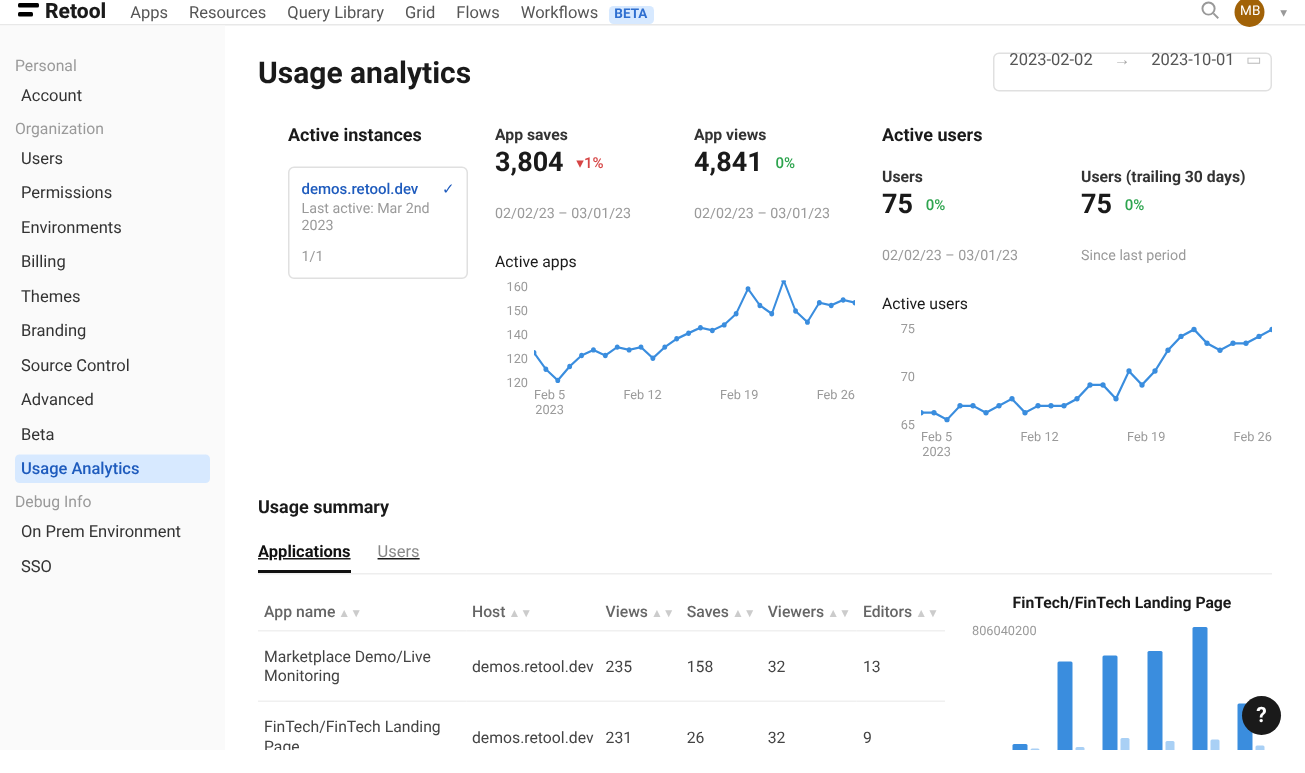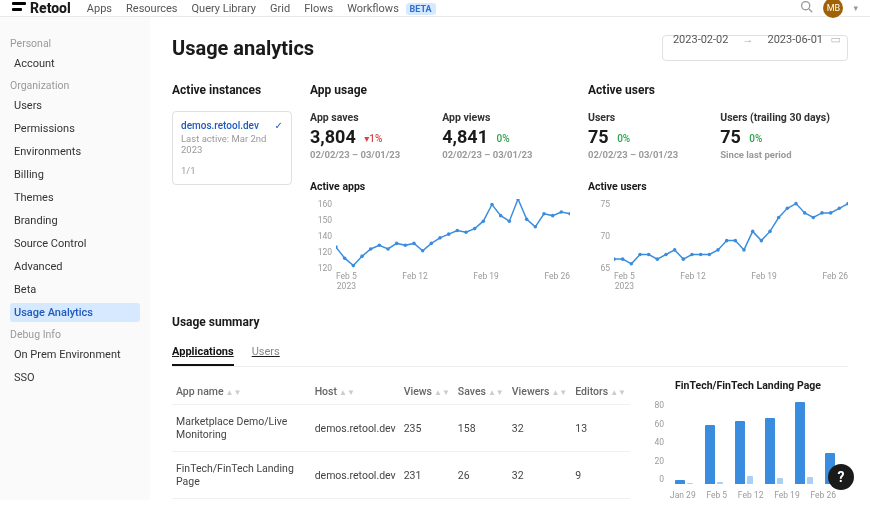--- a/index.html
+++ b/index.html
@@ -27,38 +27,38 @@
 
   .main { flex: 1; padding: 18px 22px 0 22px; overflow: hidden; position: relative; }
   .header-row { display: flex; justify-content: space-between; align-items: center; margin-bottom: 22px; }
   h1 { font-size: 20px; font-weight: 700; }
   .date-range { display: flex; align-items: center; border: 1px solid #e0e0e0; border-radius: 4px; font-size: 11px; color: #555; height: 26px; padding: 0 24px 17px 10px; position: relative; }
   .date-range .sep { margin: 0 14px; color: #aaa; }
   .date-range .cal-ic { position: absolute; right: 6px; color: #bbb; font-size: 11px; }
 
   .row3 { display: flex; gap: 18px; margin-bottom: 24px; }
   .col { display: flex; flex-direction: column; }
-  .col-inst { width: 120px; }
+  .col-inst { width: 120px; margin-left: 20px; }
   .col-appusage { flex: 1; }
   .col-users { width: 260px; }
   .sect-title { font-size: 12px; font-weight: 700; margin-bottom: 14px; }
   .instance-card { border: 1px solid #e0e0e0; border-radius: 4px; padding: 8px; font-size: 10px; }
   .instance-name { color: #1e5bbd; font-weight: 500; display: flex; justify-content: space-between; align-items: center; }
   .instance-sub { color: #9a9a9a; margin-top: 2px; font-size: 9.5px; }
   .instance-page { color: #9a9a9a; margin-top: 10px; font-size: 9.5px; }
 
   .stat-row { display: flex; gap: 42px; }
   .stat-label { font-size: 10.5px; font-weight: 700; color: #333; }
   .stat-value { font-size: 18px; font-weight: 700; margin-top: 2px; }
   .stat-delta { font-size: 10px; font-weight: 500; margin-left: 4px; vertical-align: middle; }
   .delta-down { color: #d64545; }
   .delta-up { color: #2da44e; }
-  .stat-sub { font-size: 9.5px; color: #9a9a9a; margin-top: 2px; font-weight: bold; }
-
-  .chart-title { font-size: 10.5px; font-weight: 700; margin-top: 20px; }
+  .stat-sub { font-size: 9.5px; color: #9a9a9a; margin-top: 18px; }
+
+  .chart-title { font-size: 10.5px; font-weight: 400; margin-top: 20px; }
   .chart-area { position: relative; height: 92px; margin-top: 6px; }
   .yaxis { position: absolute; left: 0; top: 0; bottom: 18px; display: flex; flex-direction: column; justify-content: space-between; font-size: 8.5px; color: #9a9a9a; width: 22px; text-align: right; }
   .chart-svg { position: absolute; left: 26px; right: 0; top: 0; bottom: 18px; }
   .chart-svg svg { width: 100%; height: 100%; }
   .xaxis { position: absolute; left: 26px; right: 0; bottom: 0; display: flex; justify-content: space-between; font-size: 8.5px; color: #9a9a9a; }
   .xaxis span { text-align: center; line-height: 1.1; }
 
   .usage-summary h2 { font-size: 12px; font-weight: 700; margin-bottom: 16px; }
   .tabs { display: flex; gap: 18px; border-bottom: 1px solid #eee; margin-bottom: 12px; text-decoration: underline; }
   .tab { font-size: 11px; padding-bottom: 6px; color: #888; cursor: pointer; }
@@ -67,21 +67,21 @@
   .summary-row { display: flex; gap: 18px; }
   .table-wrap { flex: 1; }
   table { width: 100%; border-collapse: collapse; font-size: 10.5px; }
   th { text-align: left; color: #666; font-weight: 500; padding: 6px 4px; }
   th .sort { color: #ccc; font-size: 8px; margin-left: 2px; }
   td { padding: 10px 4px; border-top: 1px solid #f0f0f0; color: #444; }
   td.num, th.num { text-align: left; margin-top: 12px; }
   .bar-panel { width: 200px; }
   .bar-title { font-size: 10.5px; font-weight: 700; text-align: center; margin-bottom: 8px; }
   .bar-chart { position: relative; height: 100px; }
-  .bar-y { position: absolute; left: 0; top: 0; bottom: 16px; width: 16px; display: flex; flex-direction: column; justify-content: space-between; font-size: 8.5px; color: #9a9a9a; text-align: right; }
+  .bar-y { position: absolute; left: 0; top: 0; bottom: 16px; width: 16px; display: flex; flex-direction: row; justify-content: space-between; font-size: 8.5px; color: #9a9a9a; text-align: right; }
   .bars { position: absolute; left: 22px; right: 0; top: 0; bottom: 16px; display: flex; align-items: flex-end; gap: 2px; }
   .bar-group { flex: 1; display: flex; align-items: flex-end; gap: 2px; justify-content: center; }
   .bar { width: 10px; background: #3a8dde; border-radius: 1px 1px 0 0; }
   .bar.tiny { background: #a9d0f5; width: 6px; }
   .bar-x { position: absolute; left: 22px; right: 12px; bottom: 0; display: flex; justify-content: space-between; font-size: 8.5px; color: #9a9a9a; }
 
   .help-fab { position: absolute; right: 16px; bottom: 10px; width: 26px; height: 26px; border-radius: 50%; background: #1a1a1a; color: #fff; display: flex; align-items: center; justify-content: center; font-size: 14px; font-weight: 700; cursor: pointer; }
 </style>
 </head>
 <body>
@@ -136,41 +136,40 @@
     <div class="side-item">On Prem Environment</div>
     <div class="side-item">SSO</div>
   </div>
 
   <div class="main">
     <div class="header-row">
       <h1>Usage analytics</h1>
       <div class="date-range">
         <span>2023-02-02</span>
         <span class="sep">→</span>
-        <span>2023-06-01</span>
+        <span>2023-10-01</span>
         <span class="cal-ic">▭</span>
       </div>
     </div>
 
     <div class="row3">
 
       <div class="col col-inst">
         <div class="sect-title">Active instances</div>
         <div class="instance-card">
           <div class="instance-name">
             <span>demos.retool.dev</span>
             <span style="color:#1e5bbd;">✓</span>
           </div>
           <div class="instance-sub">Last active: Mar 2nd 2023</div>
           <div class="instance-page">1/1</div>
         </div>
       </div>
 
       <div class="col col-appusage">
-        <div class="sect-title">App usage</div>
         <div class="stat-row">
           <div>
             <div class="stat-label">App saves</div>
             <div class="stat-value">
               <span>3,804</span>
               <span class="stat-delta delta-down">▾<span>1%</span></span>
             </div>
             <div class="stat-sub">02/02/23 – 03/01/23</div>
           </div>
           <div>

